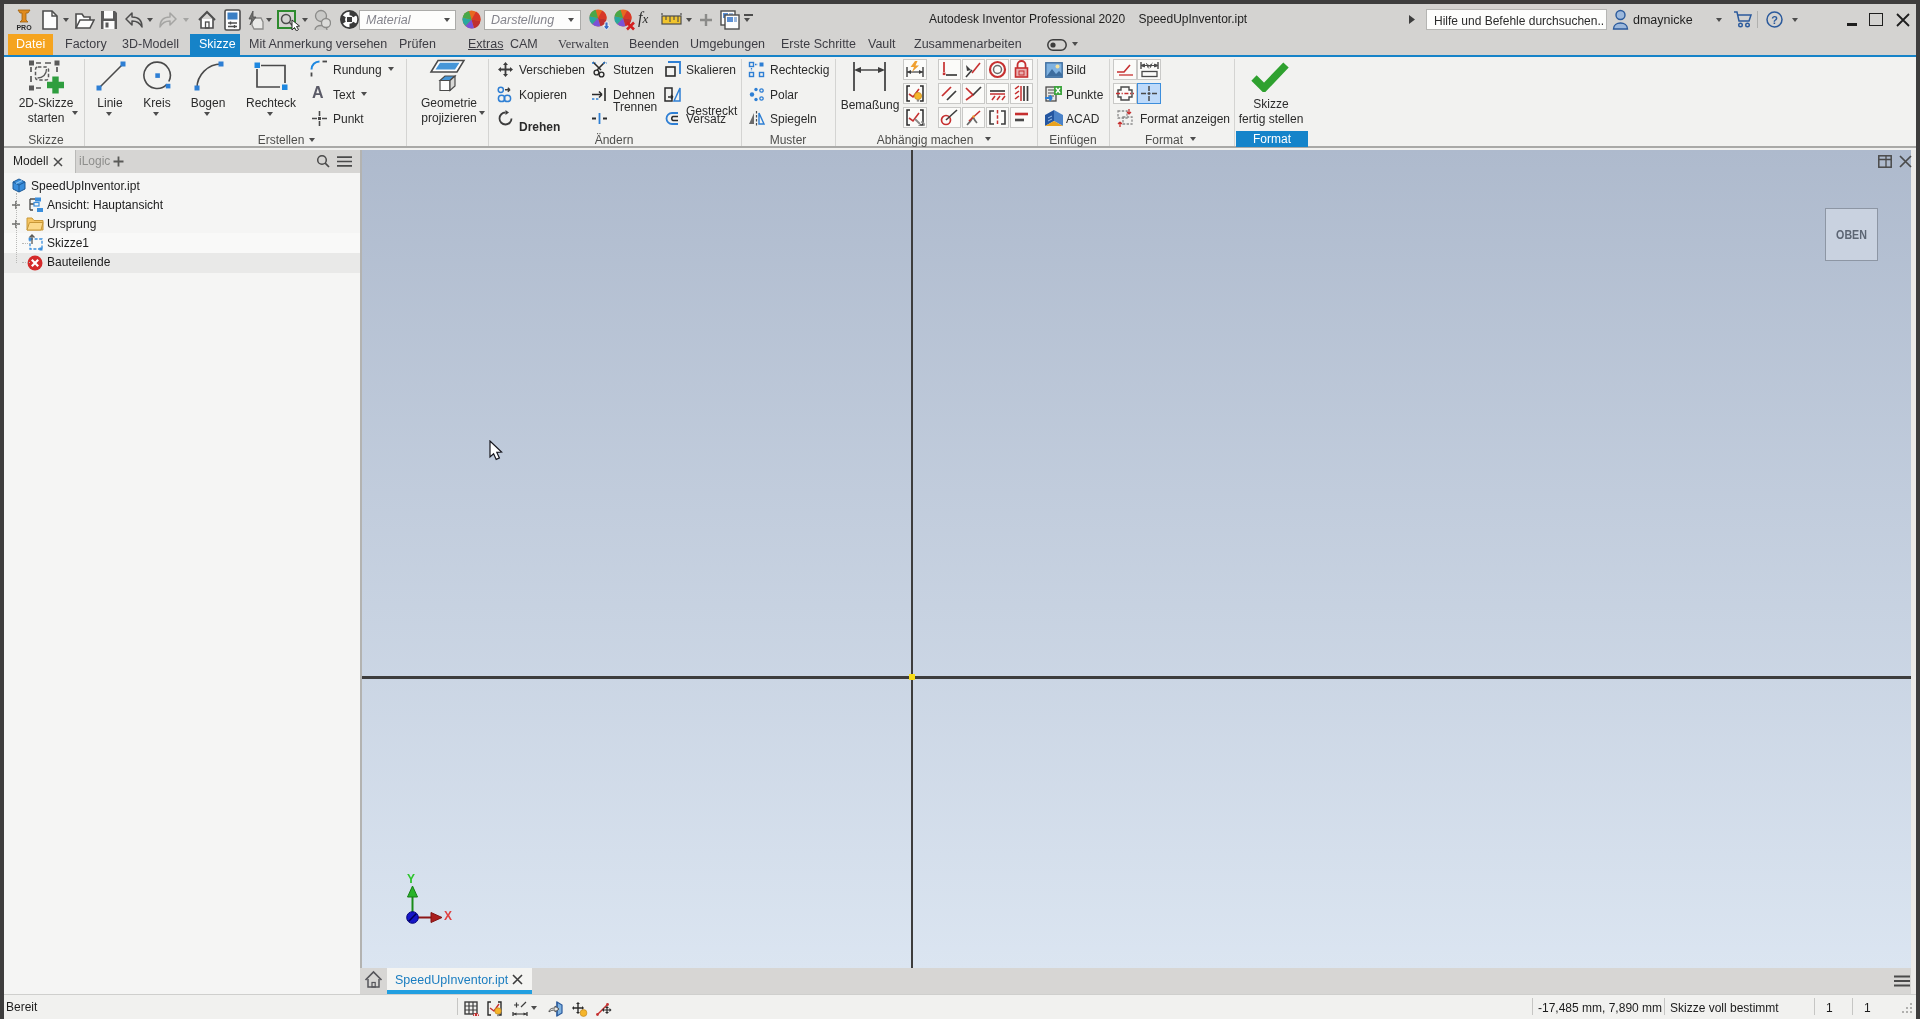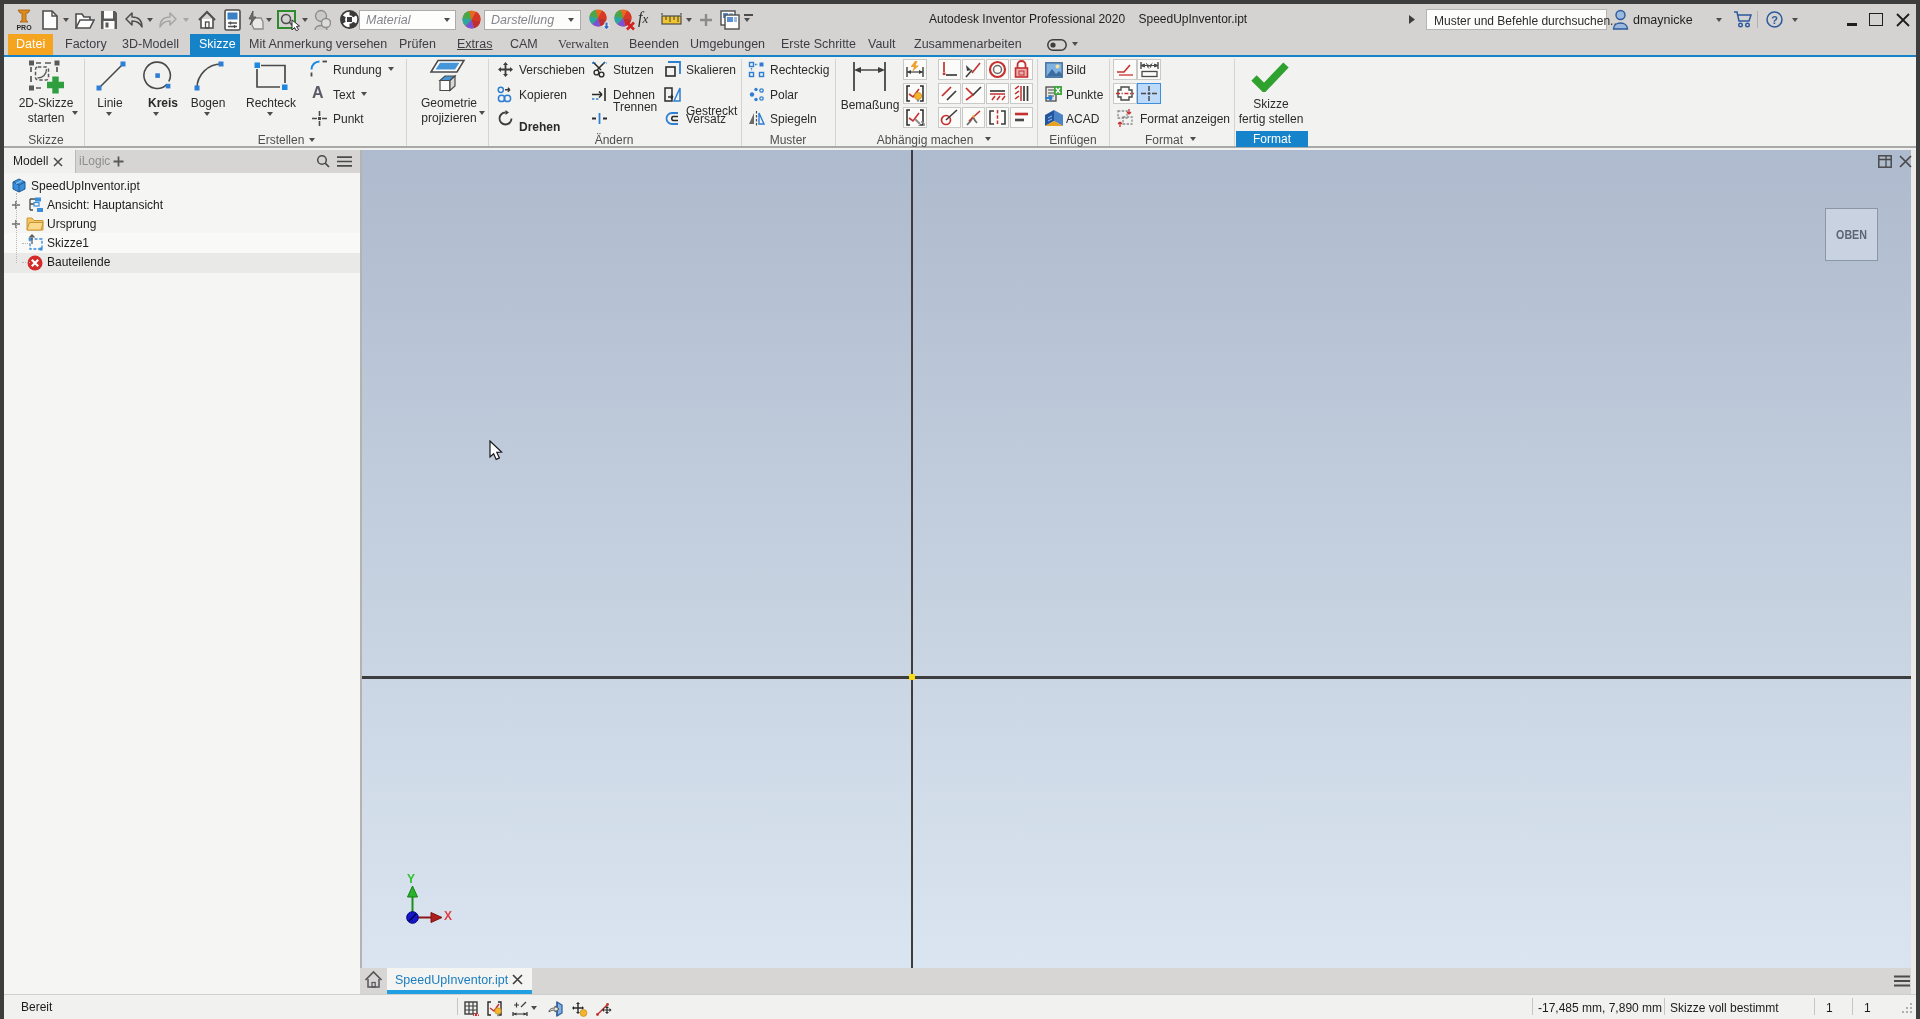--- a/index.html
+++ b/index.html
@@ -150,21 +150,21 @@
 </svg>
 <div class="abs" style="left:744px; top:14px; width:9px; height:1.6px; background:#4d4d4d;"></div>
 <div class="caret" style="left:744px; top:18px;"></div>
 
 <div class="abs" style="left:929px; top:12px; font-size:12px; color:#1e1e1e; white-space:nowrap;">Autodesk Inventor Professional 2020&nbsp;&nbsp;&nbsp;&nbsp;SpeedUpInventor.ipt</div>
 
 <svg class="abs" style="left:1408px; top:14px;" width="8" height="11" viewBox="0 0 8 11">
     <path d="M1 1 L7 5.5 L1 10 Z" fill="#3d3d3d"></path>
   </svg>
 <div class="abs" style="left:1426px; top:9px; width:181px; height:21px; background:#fdfdfc; border:1px solid #b5b5b3;">
-  <div style="position:absolute; left:7px; top:3.5px; font-size:12px; color:#2b2b2b; white-space:nowrap;">Muster und Befehle durchsuchen..</div>
+  <div style="position:absolute; left:7px; top:3.5px; font-size:12px; color:#2b2b2b; white-space:nowrap;">Hilfe und Befehle durchsuchen..</div>
 </div>
 <svg class="abs" style="left:1612px; top:9px;" width="17" height="21" viewBox="0 0 17 21">
   <circle cx="8.5" cy="6" r="4.5" fill="#9cb8dc" stroke="#2b5a9c" stroke-width="1.4"></circle>
   <path d="M1.5 20 C1.5 12 15.5 12 15.5 20 Z" fill="#9cb8dc" stroke="#2b5a9c" stroke-width="1.4"></path>
 </svg>
 <div class="abs" style="left:1633px; top:13px; font-size:12.5px; color:#1e1e1e;">dmaynicke</div>
 <div class="caret" style="left:1716px; top:18px;"></div>
 <svg class="abs" style="left:1733px; top:10px;" width="20" height="19" viewBox="0 0 20 19">
   <path d="M1 2 H4 L6 11 H16 L18 5 H5" fill="none" stroke="#2b5a9c" stroke-width="1.5"></path>
   <circle cx="7.5" cy="15" r="1.8" fill="none" stroke="#2b5a9c" stroke-width="1.4"></circle>
@@ -183,21 +183,21 @@
   </svg>
 
 <div class="abs" style="left:8px; top:34px; width:45px; height:21px; background:#f5a41f;"></div>
 <div class="tabtx" style="left:16px; color:#fff;">Datei</div>
 <div class="abs" style="left:190px; top:34px; width:50px; height:21px; background:#1683c8;"></div>
 <div class="tabtx" style="left:65px;">Factory</div>
 <div class="tabtx" style="left:122px;">3D-Modell</div>
 <div class="tabtx" style="left:199px; color:#fff;">Skizze</div>
 <div class="tabtx" style="left:249px;">Mit Anmerkung versehen</div>
 <div class="tabtx" style="left:399px;">Prüfen</div>
-<div class="tabtx" style="left:457px;text-decoration:underline;">Extras</div>
+<div class="tabtx" style="left:468px;text-decoration:underline;">Extras</div>
 <div class="tabtx" style="left:510px;">CAM</div>
 <div class="tabtx" style="left:558px;font-family:Liberation Serif, serif;">Verwalten</div>
 <div class="tabtx" style="left:629px;">Beenden</div>
 <div class="tabtx" style="left:690px;">Umgebungen</div>
 <div class="tabtx" style="left:781px;">Erste Schritte</div>
 <div class="tabtx" style="left:868px;">Vault</div>
 <div class="tabtx" style="left:914px;">Zusammenarbeiten</div>
 <svg class="abs" style="left:1047px; top:39px;" width="20" height="12" viewBox="0 0 20 12">
   <rect x="0.8" y="0.8" width="18.4" height="10.4" rx="5.2" fill="none" stroke="#3d3d3d" stroke-width="1.5"></rect>
   <circle cx="6" cy="6" r="2.6" fill="#3d3d3d"></circle>
@@ -232,21 +232,21 @@
   <rect x="1.5" y="25.5" width="5" height="5" fill="#2e7fd4"></rect>
   <rect x="25.5" y="1.5" width="5" height="5" fill="#2e7fd4"></rect>
 </svg>
 <div class="btxt" style="left:110px; top:97px;">Linie</div>
 <div class="caret" style="left:106px; top:112px;"></div>
 <svg class="abs" style="left:142px; top:60px;" width="32" height="32" viewBox="0 0 32 32">
   <path d="M24.9 24.2 A13.2 13.2 0 1 1 26.8 21.5" fill="none" stroke="#4a4a4a" stroke-width="1.6"></path>
   <rect x="13.3" y="13.3" width="4.6" height="4.6" fill="#2e7fd4"></rect>
   <rect x="23.8" y="23.8" width="4.6" height="4.6" fill="#2e7fd4"></rect>
 </svg>
-<div class="btxt" style="left:163px; top:97px;font-weight:bold;">Kreis</div>
+<div class="btxt" style="left:157px; top:97px;">Kreis</div>
 <div class="caret" style="left:153px; top:112px;"></div>
 <svg class="abs" style="left:193px; top:60px;" width="32" height="32" viewBox="0 0 32 32">
   <path d="M4 28 C4 15 15 4 28 4" fill="none" stroke="#4a4a4a" stroke-width="1.6"></path>
   <rect x="1.5" y="25.5" width="5" height="5" fill="#2e7fd4"></rect>
   <rect x="25.5" y="1.5" width="5" height="5" fill="#2e7fd4"></rect>
 </svg>
 <div class="btxt" style="left:208px; top:97px;">Bogen</div>
 <div class="caret" style="left:204px; top:112px;"></div>
 <svg class="abs" style="left:254px; top:60px;" width="35" height="32" viewBox="0 0 35 32">
   <path d="M3 9 V27 H26 M7 5.5 H31 V23" fill="none" stroke="#4a4a4a" stroke-width="1.7"></path>
@@ -627,21 +627,21 @@
 <div class="abs" style="left:387px; top:968px; width:145px; height:26px; background:#f4f4f2;"></div>
 <div class="abs" style="left:395px; top:973px; font-size:12.5px; color:#1a7dc0;">SpeedUpInventor.ipt</div>
 <svg class="abs" style="left:512px; top:974px;" width="11" height="11" viewBox="0 0 11 11">
     <path d="M1 1 L10 10 M10 1 L1 10" stroke="#3d3d3d" stroke-width="1.6"></path>
   </svg>
 <div class="abs" style="left:387px; top:990px; width:145px; height:3.5px; background:#229fe0;"></div>
 <svg class="abs" style="left:1894px; top:975px;" width="16" height="12" viewBox="0 0 16 12">
   <path d="M0 1.5 H16 M0 6 H16 M0 10.5 H16" stroke="#4a4a4a" stroke-width="1.8"></path>
 </svg>
 
-<div class="abs" style="left:21px; top:1000px; font-size:12px; color:#1c1c1c;">Bereit</div>
+<div class="abs" style="left:6px; top:1000px; font-size:12px; color:#1c1c1c;">Bereit</div>
 <div class="svline" style="left:457px; top:998px; height:17px;"></div>
 <svg class="abs" style="left:464px; top:1001px;" width="17" height="16" viewBox="0 0 17 16">
   <rect x="1" y="1" width="12" height="12" fill="none" stroke="#3d3d3d" stroke-width="1.4"></rect>
   <path d="M1 5 H13 M1 9 H13 M5 1 V13 M9 1 V13" stroke="#3d3d3d" stroke-width="1.2"></path>
   <path d="M9 15 C9 11 15 11 15 15 Z" fill="#c63030"></path>
   <path d="M10.5 13 V15 M13.5 13 V15" stroke="#fff" stroke-width="0.8"></path>
 </svg>
 <svg class="abs" style="left:487px; top:1001px;" width="16" height="16" viewBox="0 0 16 16">
   <path d="M4 1 H1 V14 H4 M11 1 H14 V14 H11" fill="none" stroke="#2b2b2b" stroke-width="1.4"></path>
   <path d="M3 7 L7 10 L12 3" stroke="#c63030" stroke-width="1.4" fill="none"></path>

